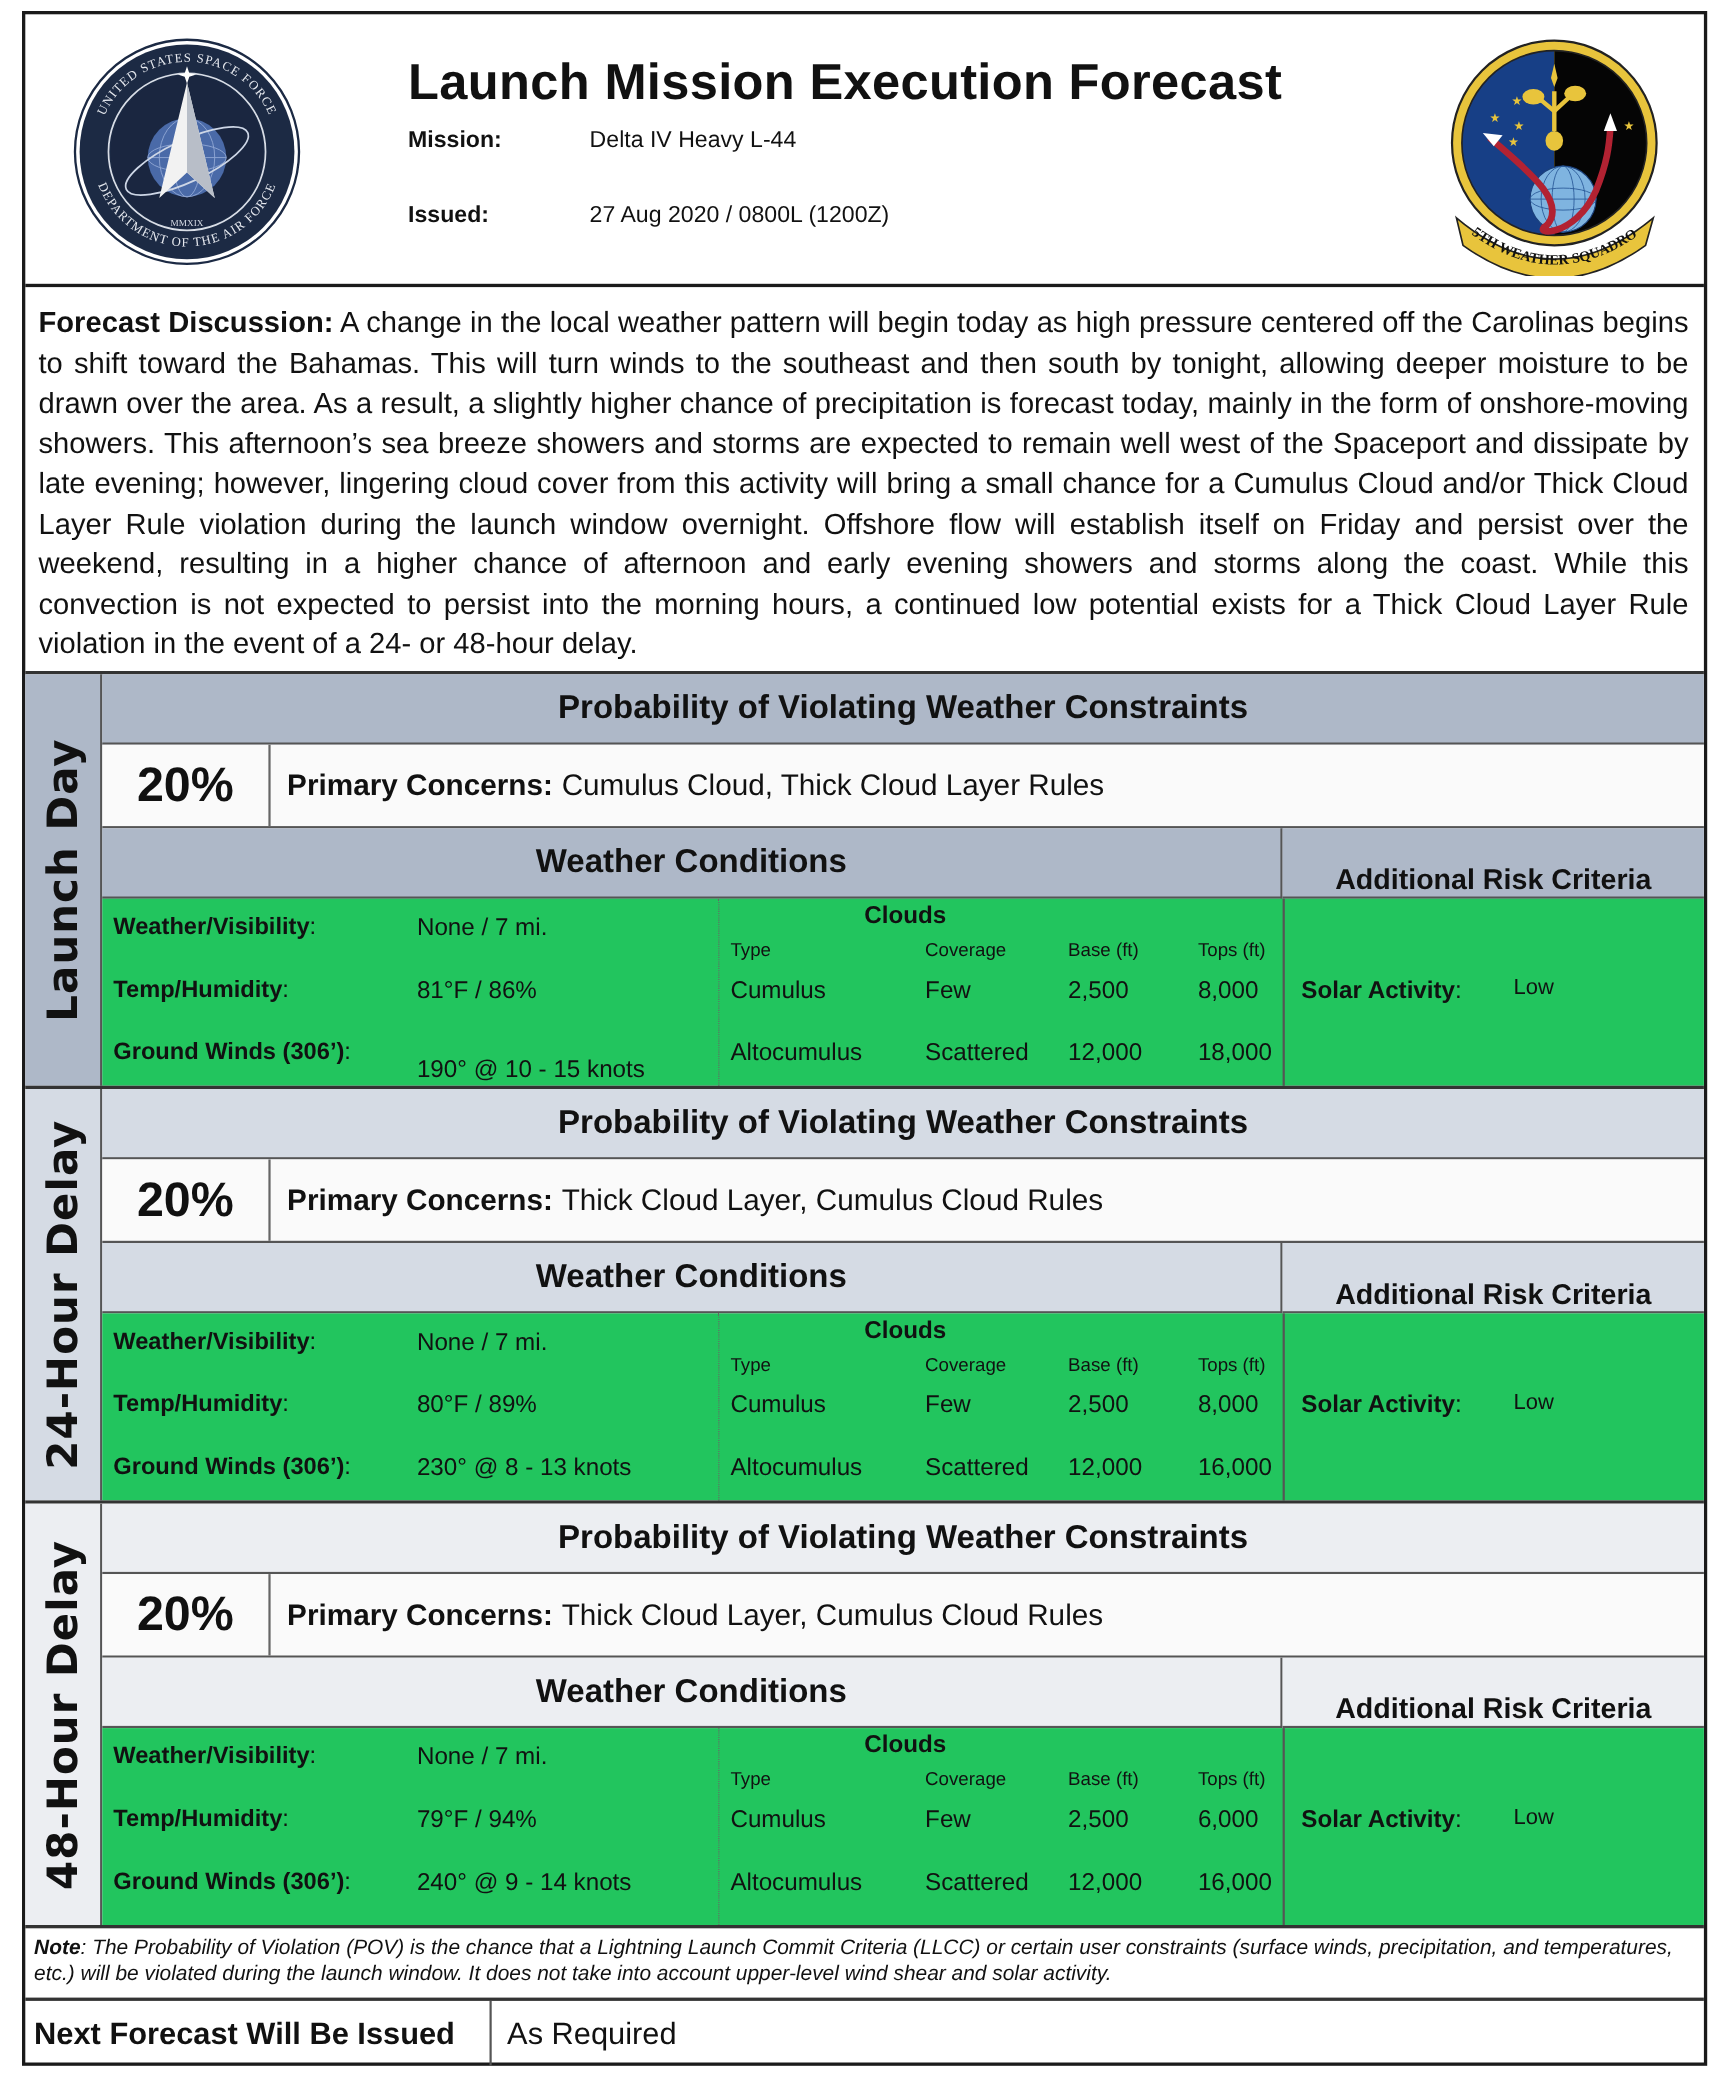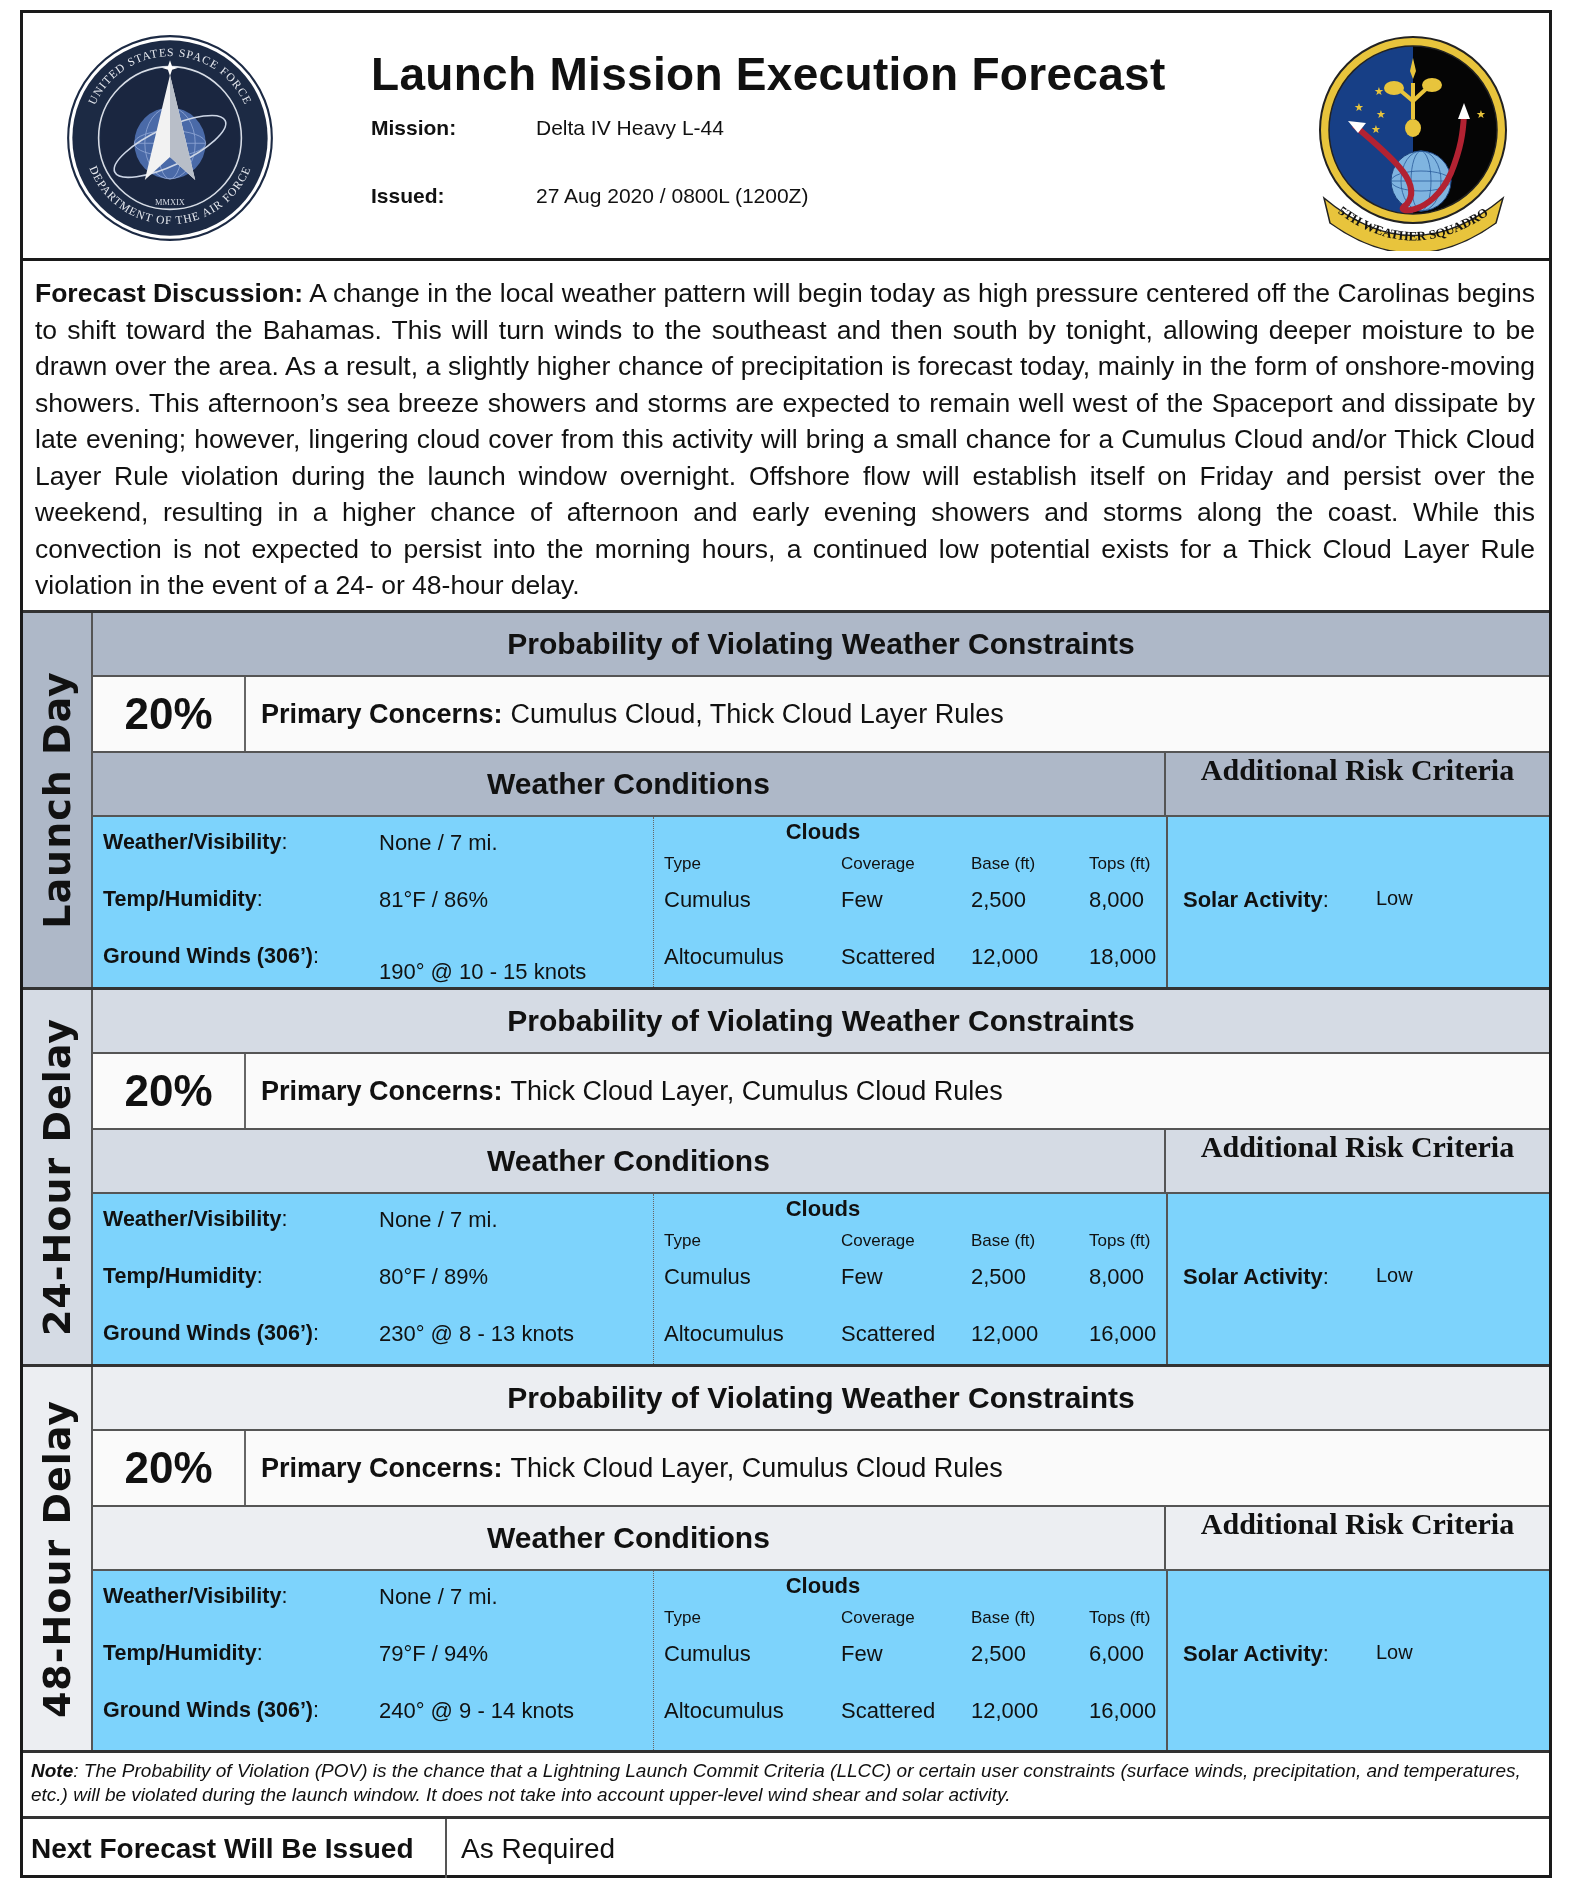--- a/index.html
+++ b/index.html
@@ -18,22 +18,22 @@
   
   .block { position:absolute; left:0; width:100%; border-top:3px solid #333; box-sizing:border-box; }
   .side { position:absolute; left:0; top:0; width:70px; height:100%; border-right:2px solid #555; box-sizing:border-box; }
   .side-label { position:absolute; left:50%; top:50%; transform:translate(-50%,-50%) rotate(-90deg); white-space:nowrap; font-size:38px; font-weight:bold; font-family:"DejaVu Sans", sans-serif; letter-spacing:1px; }
   .bar { position:absolute; left:70px; right:0; box-sizing:border-box; font-weight:bold; font-size:30px; display:flex; align-items:center; justify-content:center; border-bottom:2px solid #555; }
   .pct-row { position:absolute; left:70px; right:0; background:#fafafa; border-bottom:2px solid #555; box-sizing:border-box; }
   .pct { position:absolute; left:0; top:0; width:153px; height:100%; border-right:2px solid #666; box-sizing:border-box; display:flex; align-items:center; justify-content:center; font-size:44px; font-weight:bold; }
   .concerns { position:absolute; left:168px; top:0; height:100%; display:flex; align-items:center; font-size:27px; }
   .concerns b { margin-right:8px; }
   .wc-bar { position:absolute; left:70px; width:1073px; box-sizing:border-box; font-weight:bold; font-size:30px; display:flex; align-items:center; justify-content:center; border-bottom:2px solid #555; border-right:2px solid #555; }
-  .rc-bar { position:absolute; left:1143px; right:0; box-sizing:border-box; font-weight:bold; font-size:30px; display:flex; align-items:flex-start; justify-content:center; border-bottom:2px solid #555;font-family:Liberation Serif, serif; }
-  .data { position:absolute; left:70px; right:0; background:#7dd3fc; }
+  .rc-bar { position:absolute; left:1143px; right:0; box-sizing:border-box; font-weight:bold; font-size:26px; display:flex; align-items:flex-end; justify-content:center; border-bottom:2px solid #555; }
+  .data { position:absolute; left:70px; right:0; background:#22c55e; }
   .dlabel { position:absolute; left:10px; font-size:21.5px; font-weight:bold; }
   .dlabel .colon { font-weight:normal; }
   .dval { position:absolute; left:286px; font-size:22px; }
   .vdiv { position:absolute; left:560px; top:0; bottom:0; border-left:1px dotted #666; }
   .rdiv { position:absolute; left:1073px; top:0; bottom:0; border-left:2px solid #555; }
   .clouds-title { position:absolute; left:630px; width:200px; text-align:center; font-size:22px; font-weight:bold; }
   .chdr { position:absolute; font-size:17px; }
   .cval { position:absolute; font-size:22px; }
   .risk-label { position:absolute; left:1090px; font-size:22px; font-weight:bold; }
   .risk-val { position:absolute; left:1283px; font-size:20px; }

